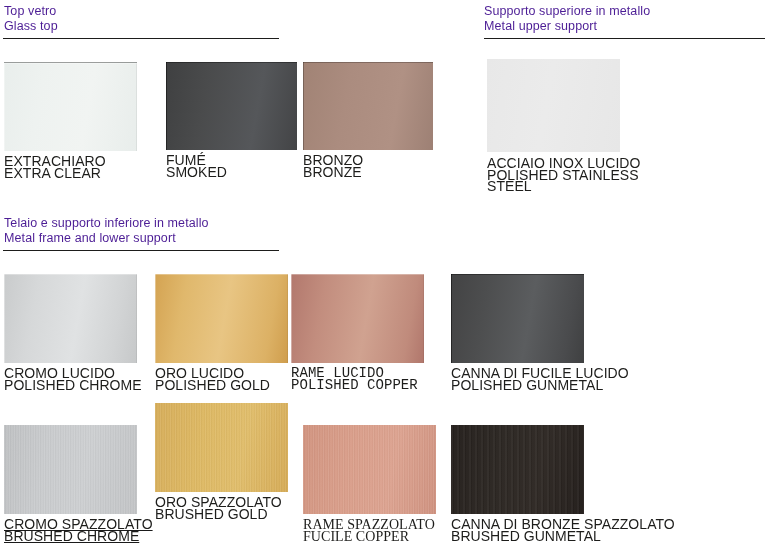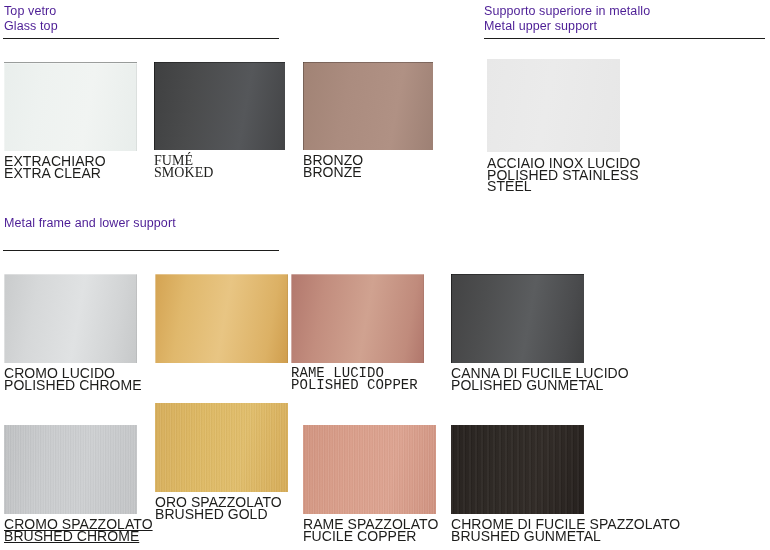--- a/index.html
+++ b/index.html
@@ -139,21 +139,21 @@
 <div class="swatch-cell" style="left:4px; top:62px;">
   <div class="swatch g-extraclear edge-thin-top" style="width:133px; height:88px;">
     <div class="edge edge-reflect"></div>
   </div>
   <div class="caption">
     <div>EXTRACHIARO</div>
     <div>EXTRA CLEAR</div>
   </div>
 </div>
 
-<div class="swatch-cell" style="left:154px; top:62px;font-family:Liberation Serif, serif;">
+<div class="swatch-cell" style="left:166px; top:62px;">
   <div class="swatch g-fume" style="width:131px; height:88px;">
     <div class="edge edge-dark"></div>
   </div>
   <div class="caption">
     <div>FUMÉ</div>
     <div>SMOKED</div>
   </div>
 </div>
 
 <div class="swatch-cell" style="left:303px; top:62px;">
@@ -180,38 +180,43 @@
   <div class="caption" style="margin-top:6px;">
     <div>ACCIAIO INOX LUCIDO</div>
     <div>POLISHED STAINLESS</div>
     <div>STEEL</div>
   </div>
 </div>
 
 <div class="section" style="left:4px; top:216px; width:470px;">
 
   <div class="section-head">
+    <div class="head-line">Telaio e supporto inferiore in metallo</div>
     <div class="head-line">Metal frame and lower support</div>
   </div>
   <div class="head-rule" style="left:-1px; top:34px; width:276px;"></div>
 </div>
 
 <div class="swatch-cell" style="left:4px; top:274px;">
   <div class="swatch g-cromo-l" style="width:133px; height:89px;">
     <div class="edge edge-reflect"></div>
   </div>
   <div class="caption">
     <div>CROMO LUCIDO</div>
     <div>POLISHED CHROME</div>
   </div>
 </div>
 
 <div class="swatch-cell" style="left:155px; top:274px;">
   <div class="swatch g-oro-l" style="width:133px; height:89px;">
     <div class="edge edge-reflect"></div>
+  </div>
+  <div class="caption">
+    <div>ORO LUCIDO</div>
+    <div>POLISHED GOLD</div>
   </div>
 </div>
 
 <div class="swatch-cell" style="left:291px; top:274px;font-family:Liberation Mono, monospace;">
   <div class="swatch g-rame-l" style="width:133px; height:89px;">
     <div class="edge edge-reflect"></div>
   </div>
   <div class="caption">
     <div>RAME LUCIDO</div>
     <div>POLISHED COPPER</div>
@@ -241,31 +246,31 @@
 <div class="swatch-cell" style="left:155px; top:403px;">
   <div class="swatch g-oro-s" style="width:133px; height:89px;">
     <div class="brush brush-lines"></div>
   </div>
   <div class="caption">
     <div>ORO SPAZZOLATO</div>
     <div>BRUSHED GOLD</div>
   </div>
 </div>
 
-<div class="swatch-cell" style="left:303px; top:425px;">
+<div class="swatch-cell" style="left:303px; top:425px;font-family:Liberation Serif, serif;">
   <div class="swatch g-rame-s" style="width:133px; height:89px;">
     <div class="brush brush-lines"></div>
   </div>
   <div class="caption">
     <div>RAME SPAZZOLATO</div>
     <div>FUCILE COPPER</div>
   </div>
 </div>
 
 <div class="swatch-cell" style="left:451px; top:425px;">
   <div class="swatch g-canna-s" style="width:133px; height:89px;">
     <div class="brush brush-lines-soft"></div>
   </div>
   <div class="caption">
-    <div>CHROME DI FUCILE SPAZZOLATO</div>
+    <div>CANNA DI BRONZE SPAZZOLATO</div>
     <div>BRUSHED GUNMETAL</div>
   </div>
 </div>
 
 </body></html>

